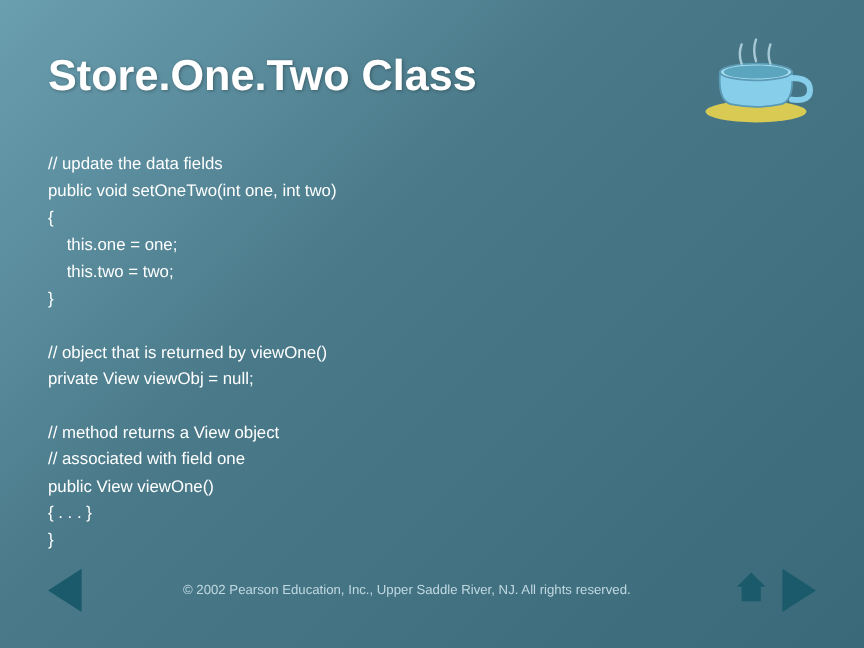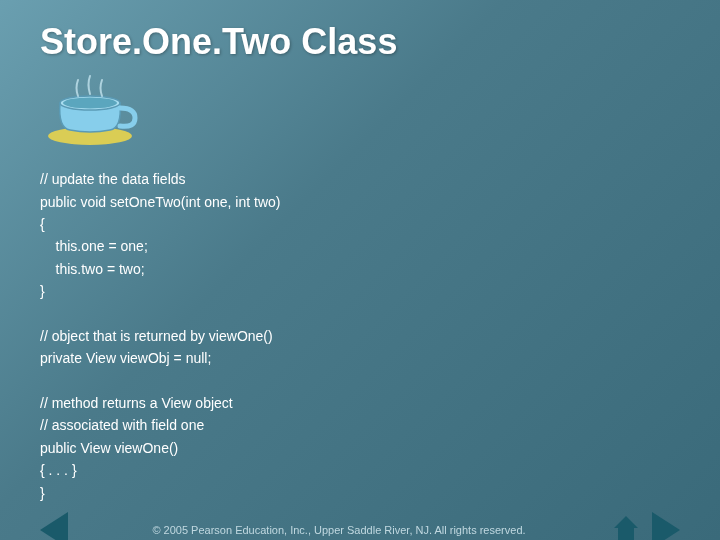--- a/index.html
+++ b/index.html
@@ -19,23 +19,22 @@
       background: linear-gradient(135deg, #6a9fb0 0%, #4a7a8a 40%, #3a6a7a 100%);
       position: relative;
       display: flex;
       flex-direction: column;
       padding: 20px 40px 30px 40px;
     }
 
     .title-area {
       display: flex;
       justify-content: space-between;
-      align-items: flex-start;
+      align-items: center;
       margin-bottom: 20px;
-      flex-direction: column;
     }
 
     .title-text {
       color: #ffffff;
       font-size: 36px;
       font-weight: bold;
       line-height: 1.2;
       text-shadow: 1px 1px 3px rgba(0,0,0,0.3);
       max-width: 560px;
     }
@@ -128,21 +127,21 @@
 private View viewObj = null;
 
 // method returns a View object
 // associated with field one
 public View viewOne()
 { . . . }
 }</div>
 
   <div class="nav-row">
     <div class="arrow-left"></div>
-    <div class="copyright">© 2005 Pearson Education, Inc., Upper Saddle River, NJ.  All rights reserved.</div>
+    <div class="copyright">© 2002 Pearson Education, Inc., Upper Saddle River, NJ.  All rights reserved.</div>
     <div style="display:flex;gap:10px;align-items:center;">
 
       <div style="cursor:pointer;">
         <svg width="32" height="32" viewBox="0 0 32 32" xmlns="http://www.w3.org/2000/svg">
           <polygon points="16,4 28,16 24,16 24,28 8,28 8,16 4,16" fill="#1a5a6a"></polygon>
         </svg>
       </div>
       <div class="arrow-right"></div>
     </div>
   </div>

